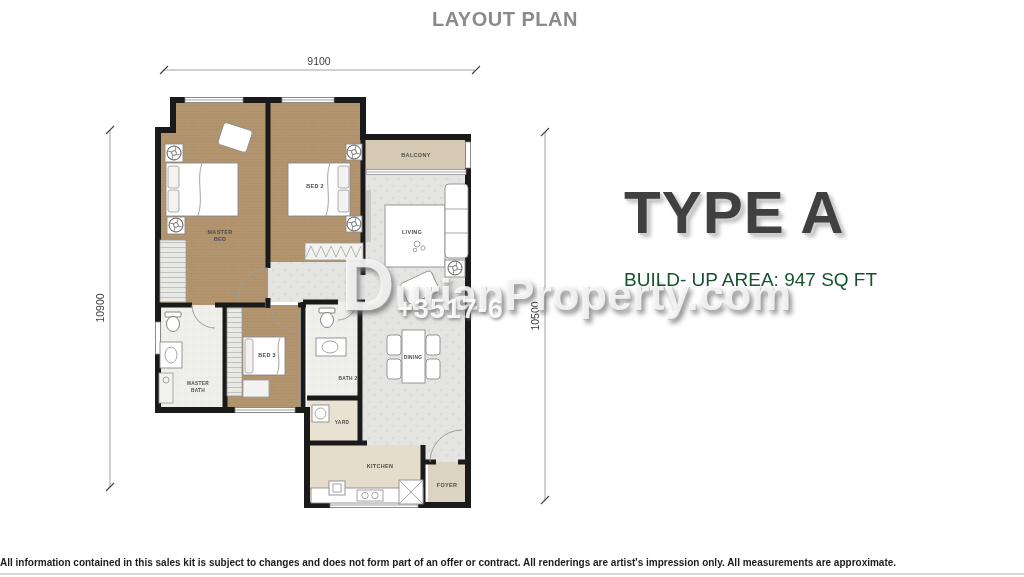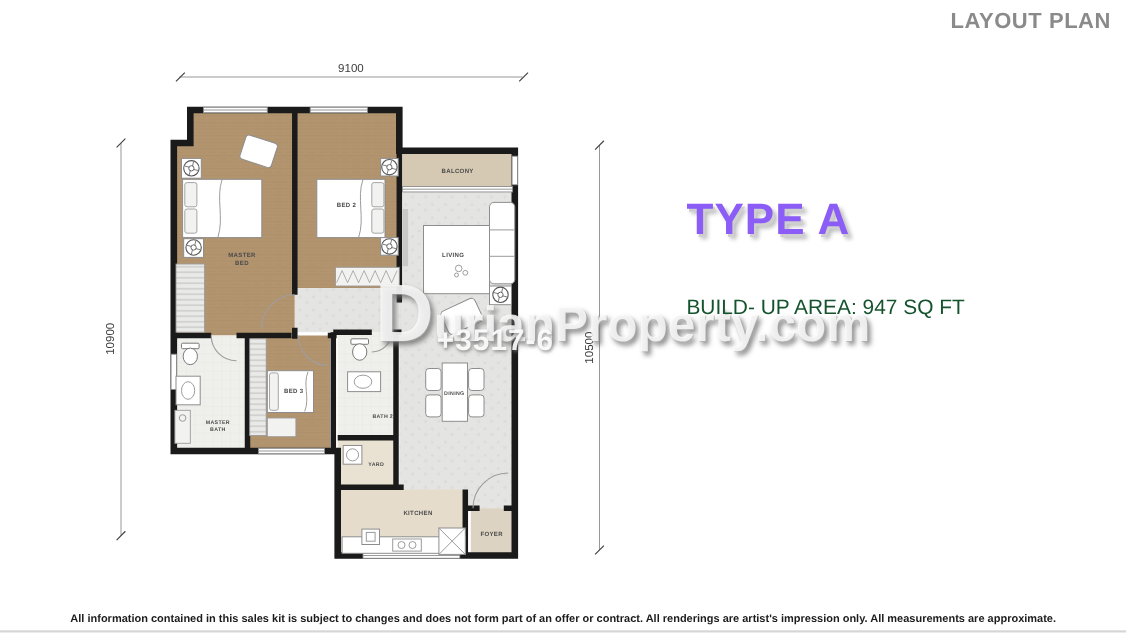--- a/index.html
+++ b/index.html
@@ -1,32 +1,32 @@
 <!DOCTYPE html>
 <html><head>
 <meta charset="utf-8">
 <style>
   html,body{margin:0;padding:0}
   body{width:1024px;height:577px;position:relative;background:#fff;
        font-family:"Liberation Sans",sans-serif;overflow:hidden}
-  .title{position:absolute;top:8px;left:0;width:1010px;text-align:right;
+  .title{position:absolute;top:8px;left:0;width:1010px;text-align:center;
          font-size:20px;font-weight:bold;color:#8a8a8a;letter-spacing:.5px}
   #plan{position:absolute;left:90px;top:50px;z-index:1}
   .wm{position:absolute;left:341px;top:248px;display:flex;align-items:baseline;z-index:5;
       font-weight:bold;color:rgba(253,253,253,.82);white-space:nowrap;
       text-shadow:1px 1px 0 rgba(170,170,170,.55),3px 4px 5px rgba(110,110,110,.8)}
   .wm-d{font-size:74px;line-height:1}
   .wm-rest{font-size:45px;line-height:1}
   .wm-phone{position:absolute;left:397px;top:294px;z-index:5;font-size:27px;font-weight:bold;
       color:rgba(255,255,255,.9);text-shadow:1px 2px 3px rgba(120,120,120,.75);letter-spacing:1px}
-  .type{position:absolute;left:624px;top:178px;z-index:6;font-size:40px;font-weight:800;
-      letter-spacing:1px;color:#8b5cf6;text-shadow:2px 2px 0 #cfcfcf,4px 4px 4px #b9b9b9}
+  .type{position:absolute;left:624px;top:178px;z-index:6;font-size:60px;font-weight:800;
+      letter-spacing:1px;color:#404040;text-shadow:2px 2px 0 #cfcfcf,4px 4px 4px #b9b9b9}
   .info{position:absolute;left:624px;top:268px;z-index:6;font-size:19px;font-weight:normal;
       color:#14532d;line-height:23px}
-  .footer{position:absolute;left:0;bottom:9px;width:100%;text-align:center;
+  .footer{position:absolute;left:0;bottom:9px;width:100%;text-align:left;
       font-size:10px;font-weight:600;color:#1c1c1c}
   .fline{position:absolute;left:0;bottom:2px;width:100%;border-top:2px solid #d6d6d6}
   
   .wallO{fill:none;stroke:#1a1a1a;stroke-width:6}
   .wallI{fill:none;stroke:#1a1a1a;stroke-width:5}
   .furn{fill:#fff;stroke:#8d8d8d;stroke-width:.9}
   .soft{fill:#f2f2f0;stroke:#9a9a9a;stroke-width:.8}
   .furl{fill:none;stroke:#9a9a9a;stroke-width:.9}
   .door{fill:none;stroke:#9e9e9e;stroke-width:1}
   .win{fill:#fff;stroke:#8a8a8a;stroke-width:.8}

